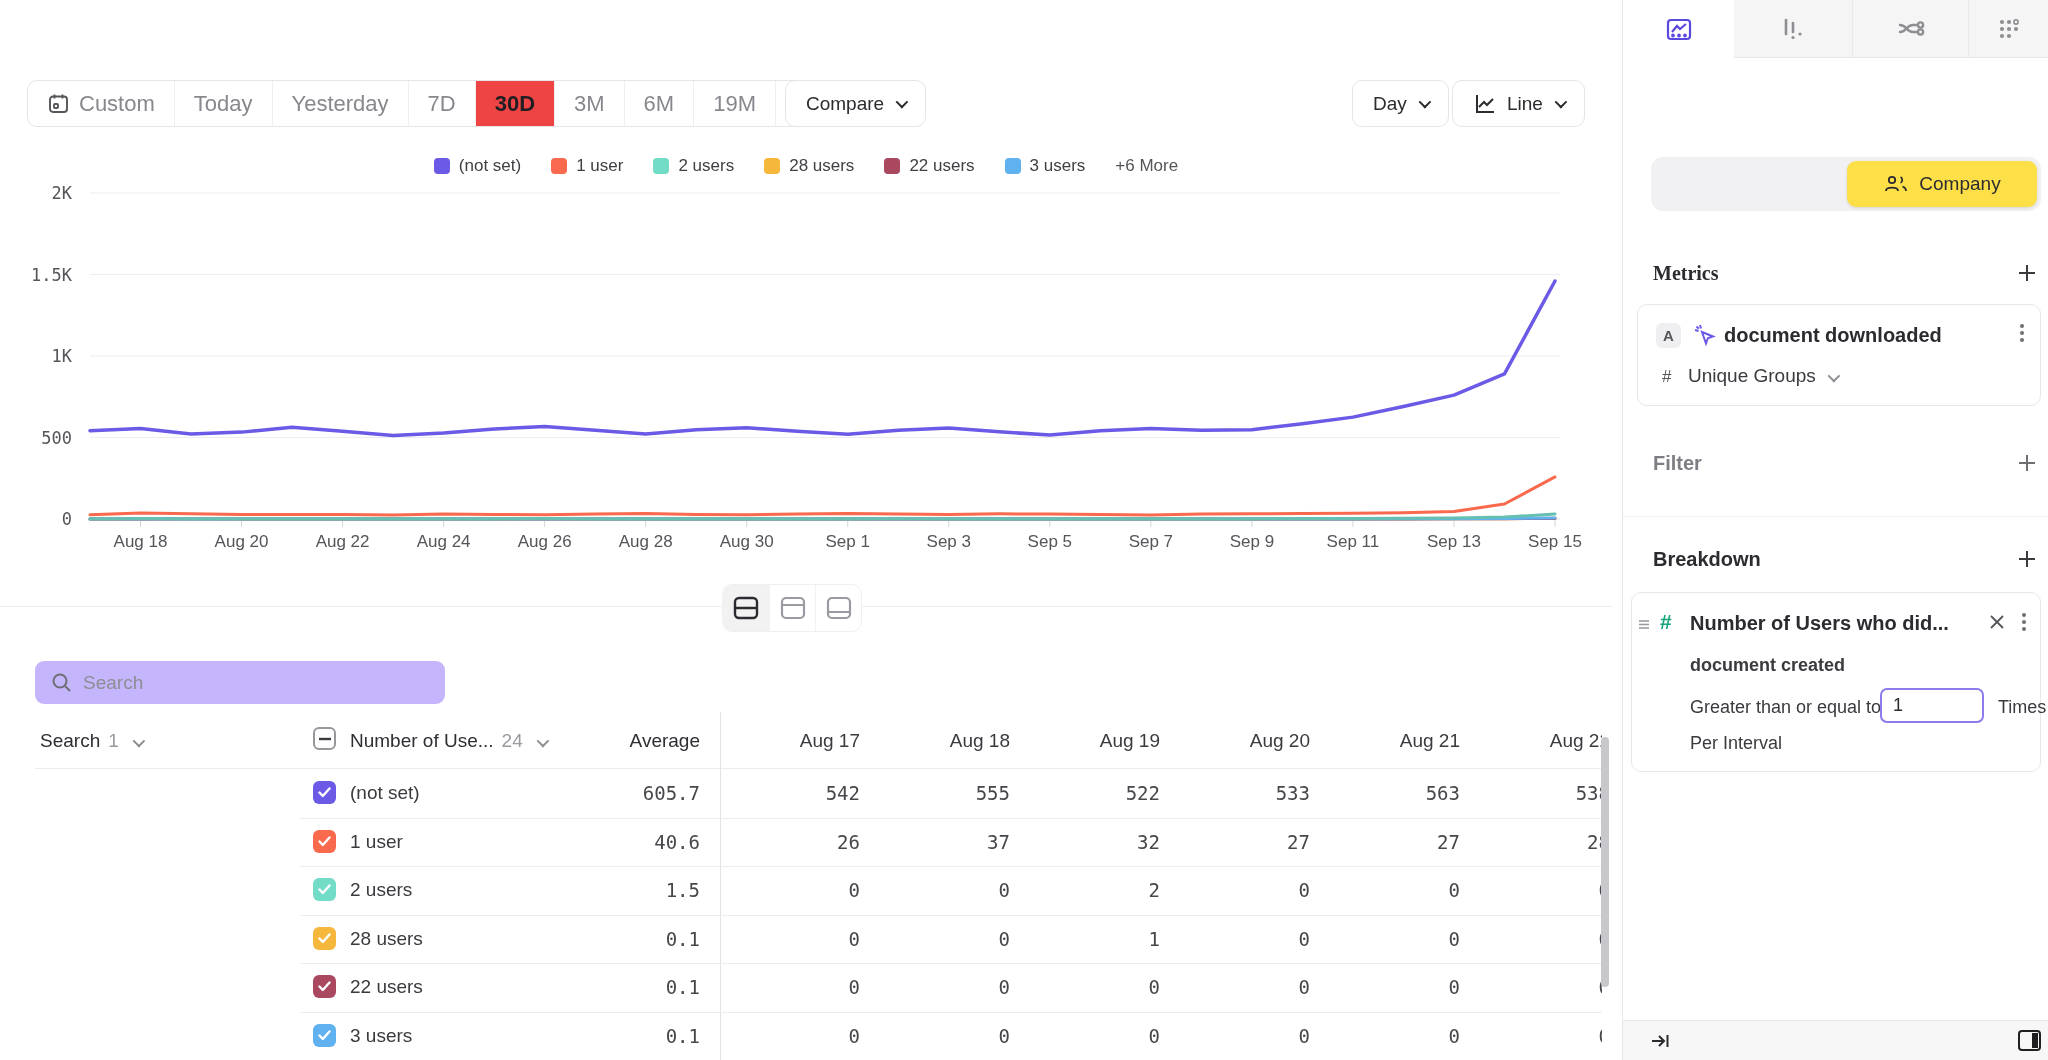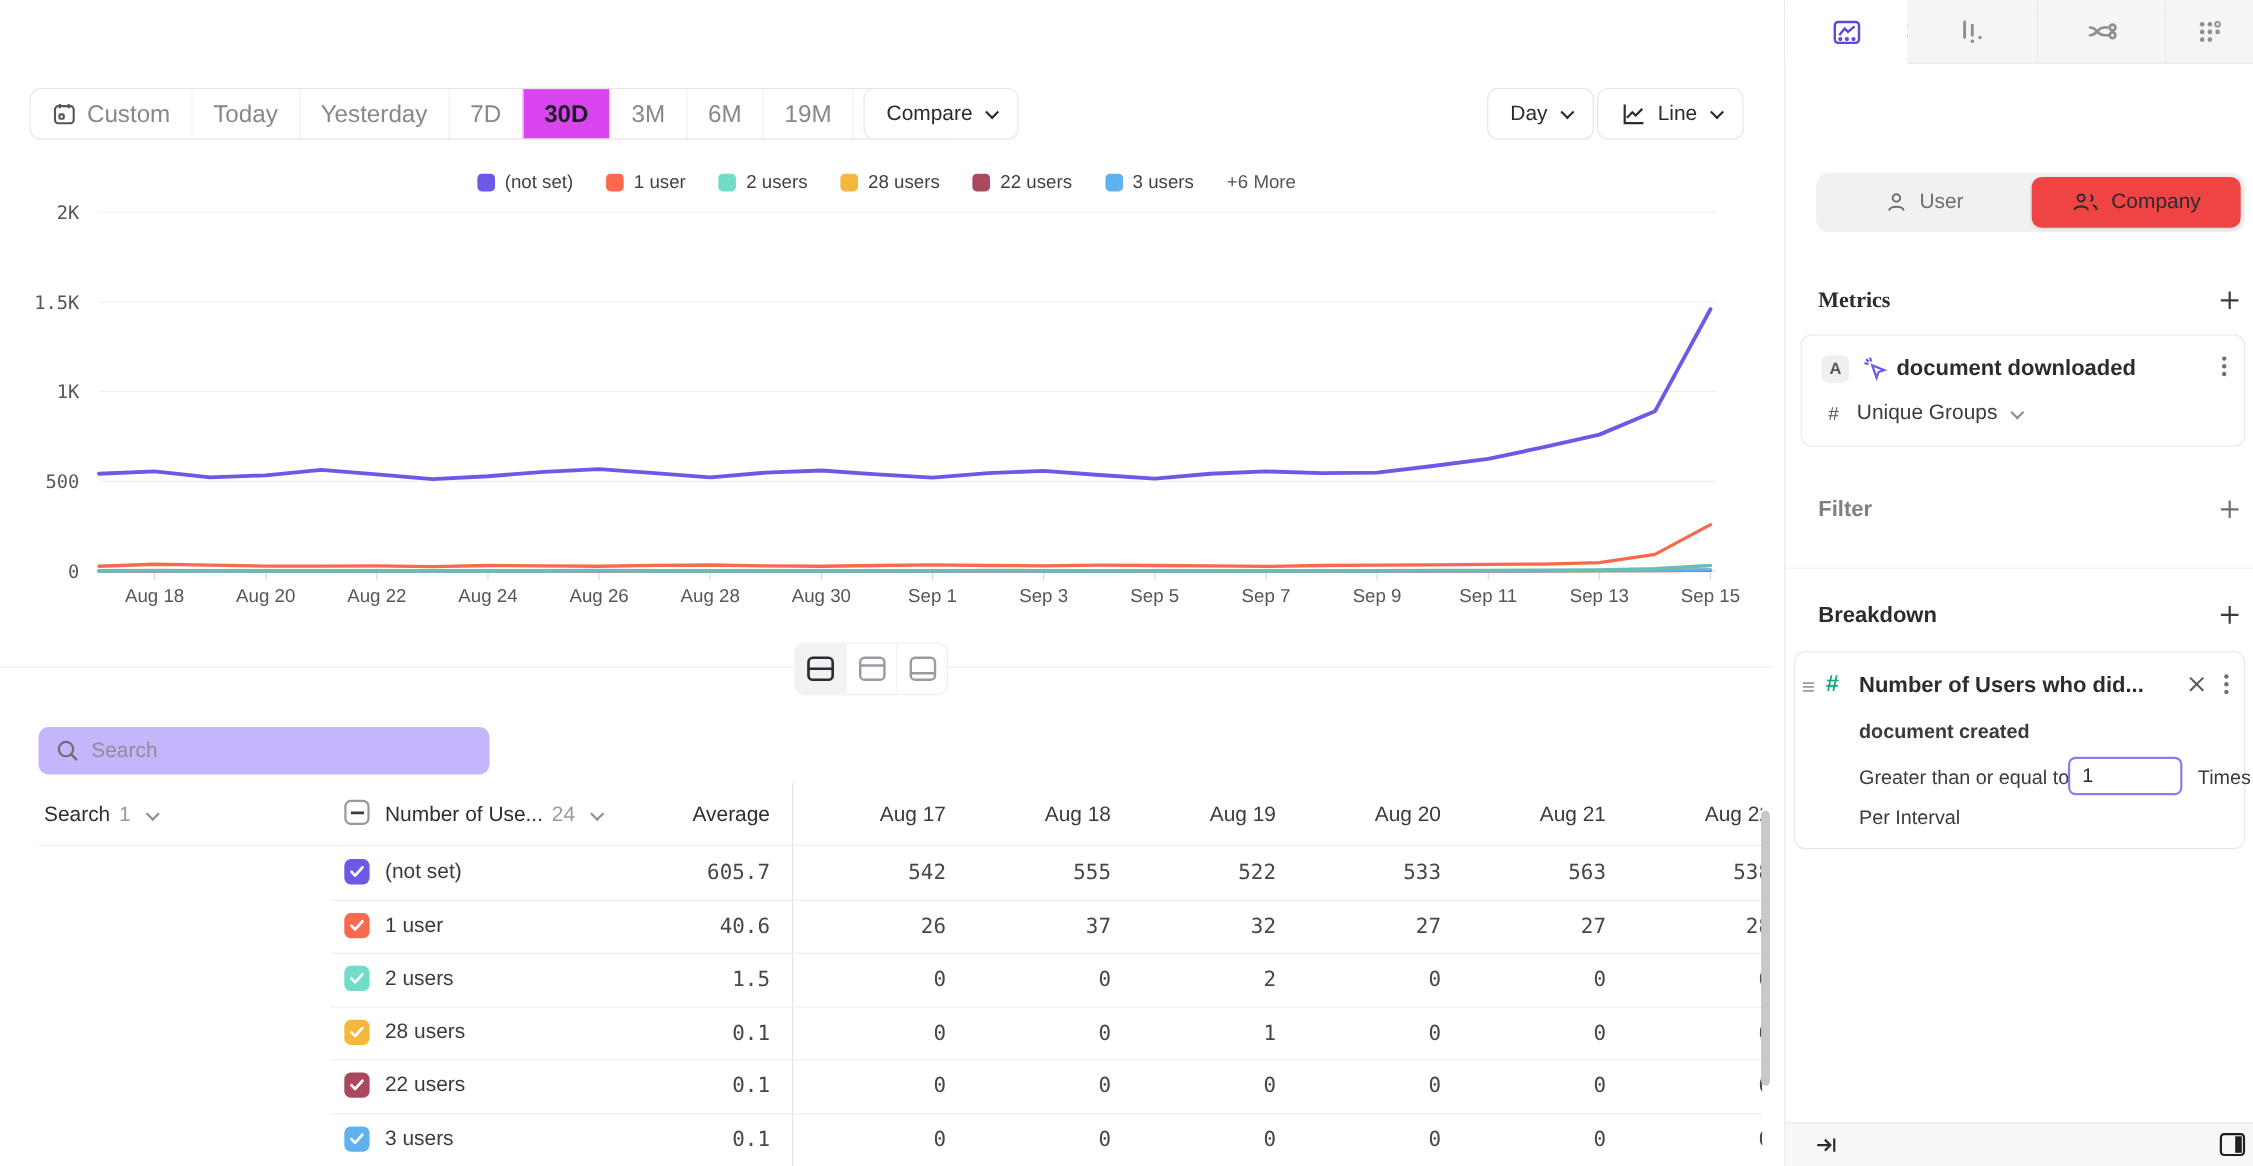--- a/index.html
+++ b/index.html
@@ -6,21 +6,21 @@
   html,body { width:2048px; height:1060px; background:#fff; overflow:hidden;
     font-family:"Liberation Sans", sans-serif; color:#2b2b30; }
   .abs { position:absolute; }
 
   
   .range-group { left:27px; top:80px; height:47px; display:flex; align-items:stretch;
     border:1px solid #e5e5e7; border-radius:10px; background:#fff; overflow:hidden; }
   .range-btn { display:flex; align-items:center; gap:9px; padding:0 19px; font-size:22px;
     color:#87878d; border-left:1px solid #efeff1; cursor:pointer; white-space:nowrap; }
   .range-btn:first-child { border-left:none; }
-  .range-btn.active { background:#d946ef; color:#1e1e23; font-weight:700; }
+  .range-btn.active { background:#ef4444; color:#1e1e23; font-weight:700; }
   .pill-btn { height:47px; display:flex; align-items:center; gap:10px; padding:0 20px;
     border:1px solid #e5e5e7; border-radius:10px; background:#fff; font-size:19px; color:#2b2b30; }
   .chev { display:inline-block; width:9px; height:9px; border-right:2px solid currentColor;
     border-bottom:2px solid currentColor; transform:rotate(45deg) translateY(-2px); margin-left:2px; }
   .chev.gray { color:#8e8e93; }
 
   
   .legend-row { left:0; top:156px; width:1612px; display:flex; justify-content:center;
     align-items:center; gap:30px; }
   .legend-item { display:flex; align-items:center; gap:9px; font-size:17px; color:#3f3f44; }
@@ -59,21 +59,21 @@
   .ptab { font-size:20px; }
   .ptab.active { color:#5a49de; font-weight:700; }
   .ptab.idle { color:#6e6e73; }
   .ptab-underline { background:#5a49de; height:4px; border-radius:2px; }
   .ctab { position:absolute; top:0; height:58px; display:flex; align-items:center; justify-content:center; }
   .ctab.gray { background:#f5f5f6; border-bottom:1px solid #e7e7e9; }
   .ctab.sep { border-left:1px solid #e9e9eb; }
   .scope { left:28px; top:157px; width:390px; height:54px; background:#f1f1f3; border-radius:12px; }
   .scope-seg { position:absolute; top:0; height:54px; display:flex; align-items:center;
     justify-content:center; gap:10px; font-size:19px; }
-  .scope-seg.on { top:4px; height:46px; background:#ef4444; border-radius:9px;
+  .scope-seg.on { top:4px; height:46px; background:#fde047; border-radius:9px;
     box-shadow:0 1px 3px rgba(0,0,0,.12); color:#2b2b30; font-weight:500; }
   .scope-seg.off { color:#6e6e73; }
   .sec-title { font-size:20px; font-weight:700; color:#2b2b30; }
   .sec-title.dim { color:#7e7e84; }
   .card { border:1px solid #e8e8ea; border-radius:10px; background:#fff; }
   .badge-a { width:25px; height:25px; background:#efeff1; border-radius:6px; font-size:15px;
     font-weight:700; color:#55555a; display:flex; align-items:center; justify-content:center; }
   .kebab span { display:block; width:4px; height:4px; border-radius:50%; background:#6e6e73; margin:3px 0; }
   .hash-gray { font-size:17px; color:#55555a; }
   .sub-label { font-size:19px; color:#3a3a3f; }
@@ -426,27 +426,20 @@
       <circle cx="22" cy="8" r="2.1" fill="none" stroke="#8e8e93" stroke-width="1.6"></circle>
       <circle cx="8" cy="15" r="2.1"></circle>
         <circle cx="15" cy="15" r="2.1"></circle>
         <circle cx="22" cy="15" r="2.1"></circle>
       <circle cx="8" cy="22" r="2.1"></circle>
         <circle cx="15" cy="22" r="2.1"></circle>
     </svg>
   </div>
 
   <div class="abs scope">
-    <div class="scope-seg off" style="left:0; width:196px;">
-      <svg width="22" height="22" viewBox="0 0 22 22" fill="none" stroke="#6e6e73" stroke-width="1.8">
-        <circle cx="11" cy="7" r="3.4"></circle>
-          <path d="M4.5 18.5 C4.5 13.8 17.5 13.8 17.5 18.5"></path>
-      </svg>
-      <span>User</span>
-    </div>
     <div class="scope-seg on" style="left:196px; width:190px;">
       <svg width="26" height="22" viewBox="0 0 26 22" fill="none" stroke="#2b2b30" stroke-width="1.8">
         <circle cx="9" cy="7" r="3.2"></circle>
           <path d="M3 18 C3 13.6 15 13.6 15 18"></path>
         <path d="M17.5 4.2 C19.8 4.8 19.8 9.2 17.5 9.8"></path>
           <path d="M19.5 13.6 C22.5 14.4 23 16.4 23 18"></path>
       </svg>
       <span>Company</span>
     </div>
   </div>

